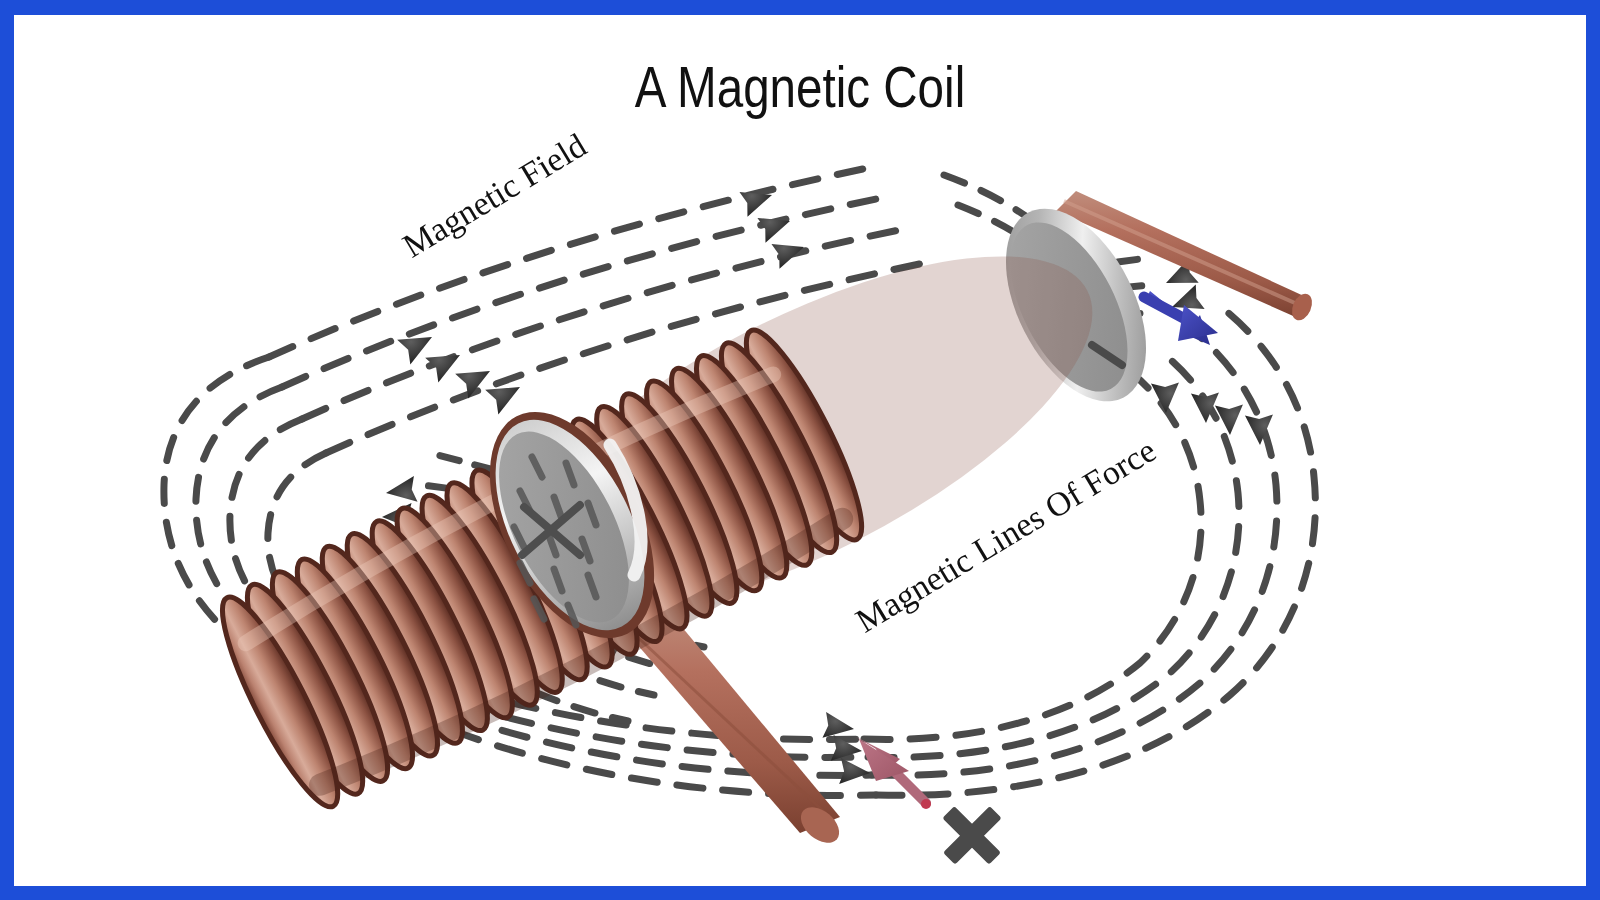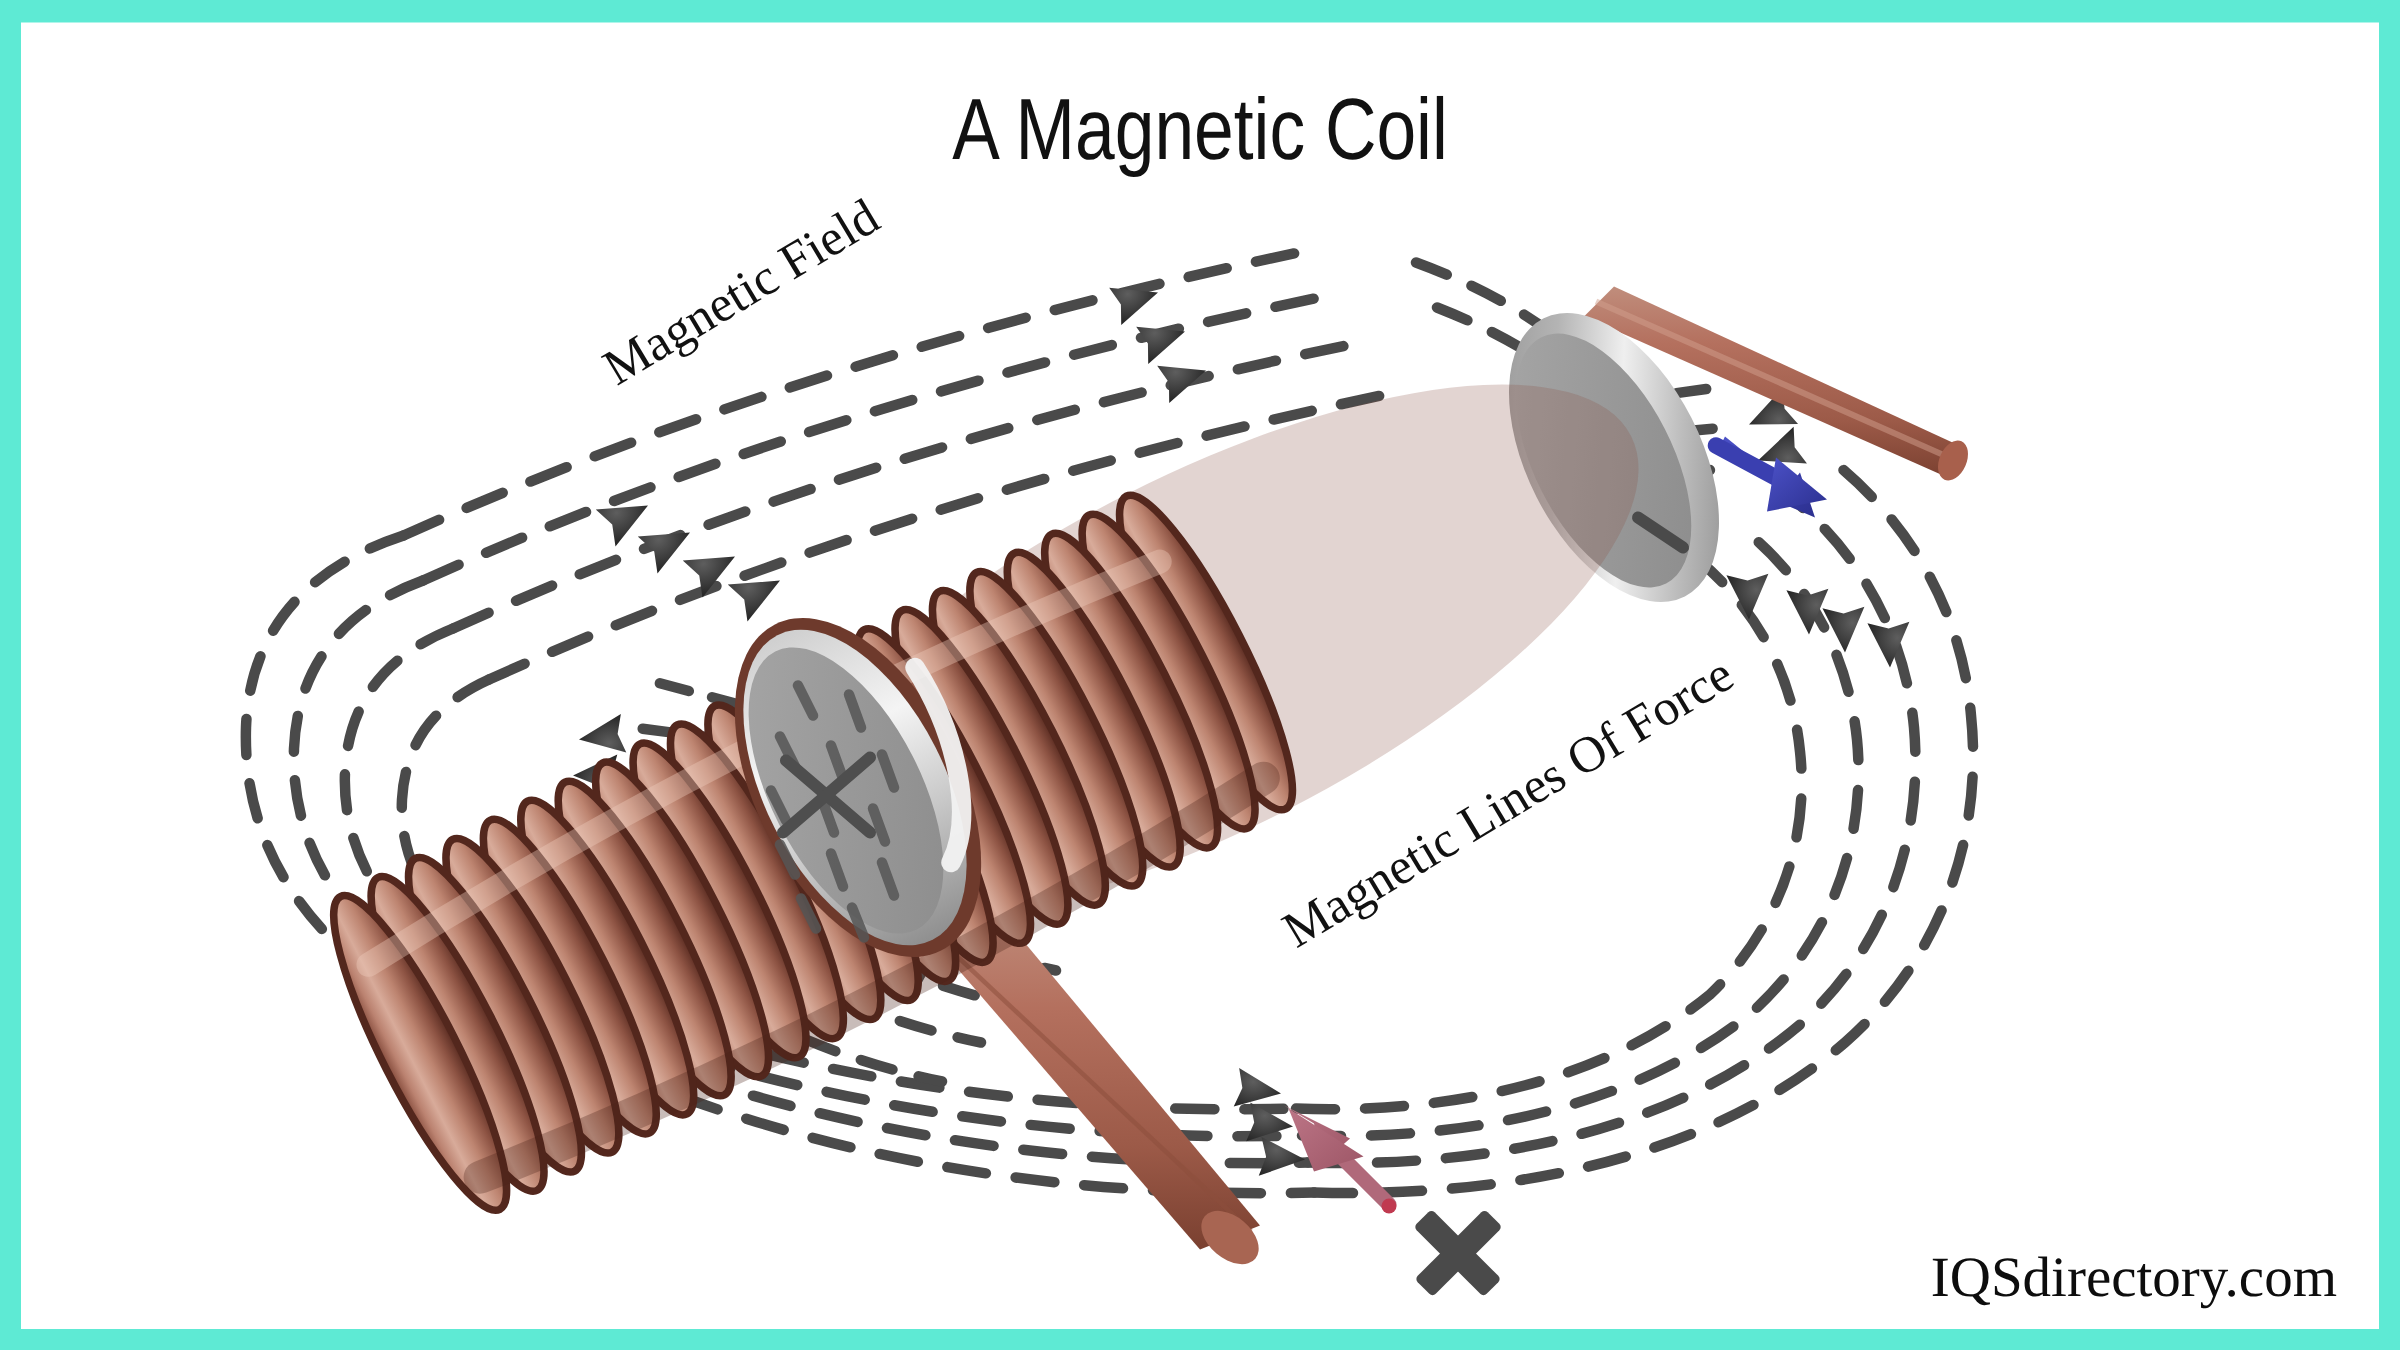--- a/index.html
+++ b/index.html
@@ -4,21 +4,21 @@
 <style>
   html, body {
     margin: 0;
     padding: 0;
     background: #ffffff;
   }
   #page {
     position: relative;
     width: 1600px;
     height: 900px;
-    background: #5eead4;
+    background: #1d4ed8;
     overflow: hidden;
     font-family: "Liberation Sans", sans-serif;
   }
   #canvas {
     position: absolute;
     left: 14px;
     top: 15px;
     width: 1572px;
     height: 871px;
     background: #ffffff;
@@ -476,15 +476,14 @@
         <rect x="925" y="812" width="66" height="17" rx="3" transform="rotate(-45 958 820)"></rect>
       </g>
     </svg>
 
     <div class="title">A Magnetic Coil</div>
 
     <div class="field-label" id="label-magnetic-field">Magnetic Field</div>
 
     <div class="field-label" id="label-lines-of-force">Magnetic Lines Of Force</div>
 
-    <div class="watermark">IQSdirectory.com</div>
   </div>
 </div>
 
 </body></html>

